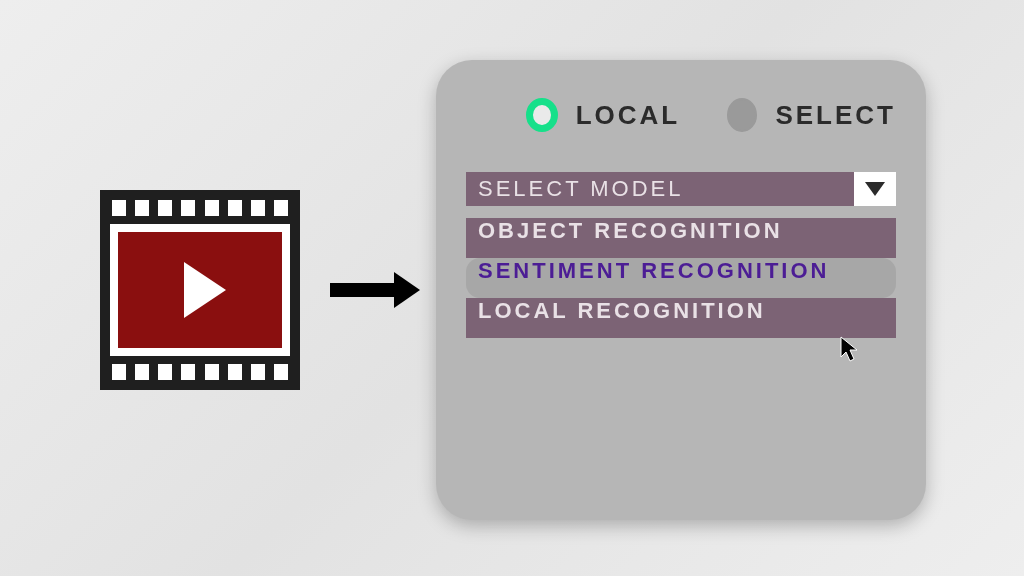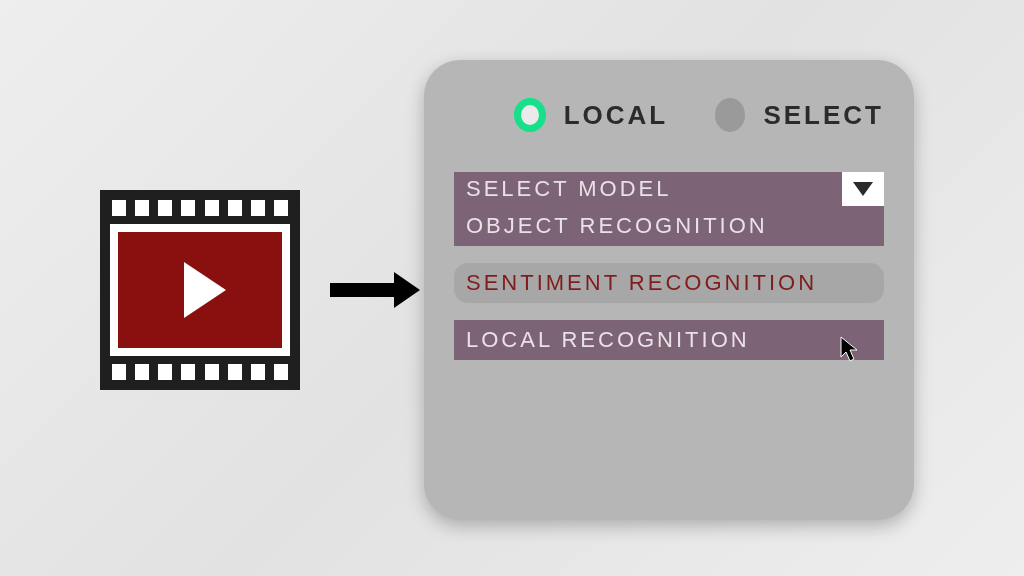--- a/index.html
+++ b/index.html
@@ -73,21 +73,21 @@
   .arrow-head {
     width: 0; height: 0;
     border-left: 26px solid #000000;
     border-top: 18px solid transparent;
     border-bottom: 18px solid transparent;
   }
 
   
   .panel {
     position: absolute;
-    left: 424px;
+    left: 436px;
     top: 60px;
     width: 490px;
     height: 460px;
     background: #b6b6b6;
     border-radius: 36px;
     box-shadow: 0 6px 18px rgba(0,0,0,0.25);
     padding: 30px 30px;
   }
 
   .radio-row {
@@ -120,21 +120,21 @@
   .radio-gap { width: 12px; }
 
   .select {
     width: 100%;
     position: relative;
   }
   .select-header {
     display: flex;
     align-items: stretch;
     height: 34px;
-    margin-bottom: 0;
+    margin-bottom: 12px;
   }
   .select-title {
     flex: 1;
     background: #7c6375;
     color: #e9e1e6;
     font-size: 22px;
     letter-spacing: 3px;
     font-weight: 300;
     display: flex;
     align-items: center;
@@ -152,29 +152,28 @@
     border-left: 10px solid transparent;
     border-right: 10px solid transparent;
     border-top: 14px solid #2b2b2b;
   }
   .option {
     height: 40px;
     background: #7c6375;
     color: #e9e1e6;
     font-size: 22px;
     letter-spacing: 3px;
-    font-weight: 400;
-    display: flex;
-    align-items: center;
+    font-weight: 700;
+    display: flex;
     padding-left: 12px;
-    margin-bottom: 17px;
+    margin-bottom: 0;
   }
   .option.hover {
     background: #a7a7a7;
-    color: #7f1d1d;
+    color: #4c1d95;
     border-radius: 14px;
   }
 
   
   .cursor {
     position: absolute;
     left: 840px;
     top: 336px;
     pointer-events: none;
   }

